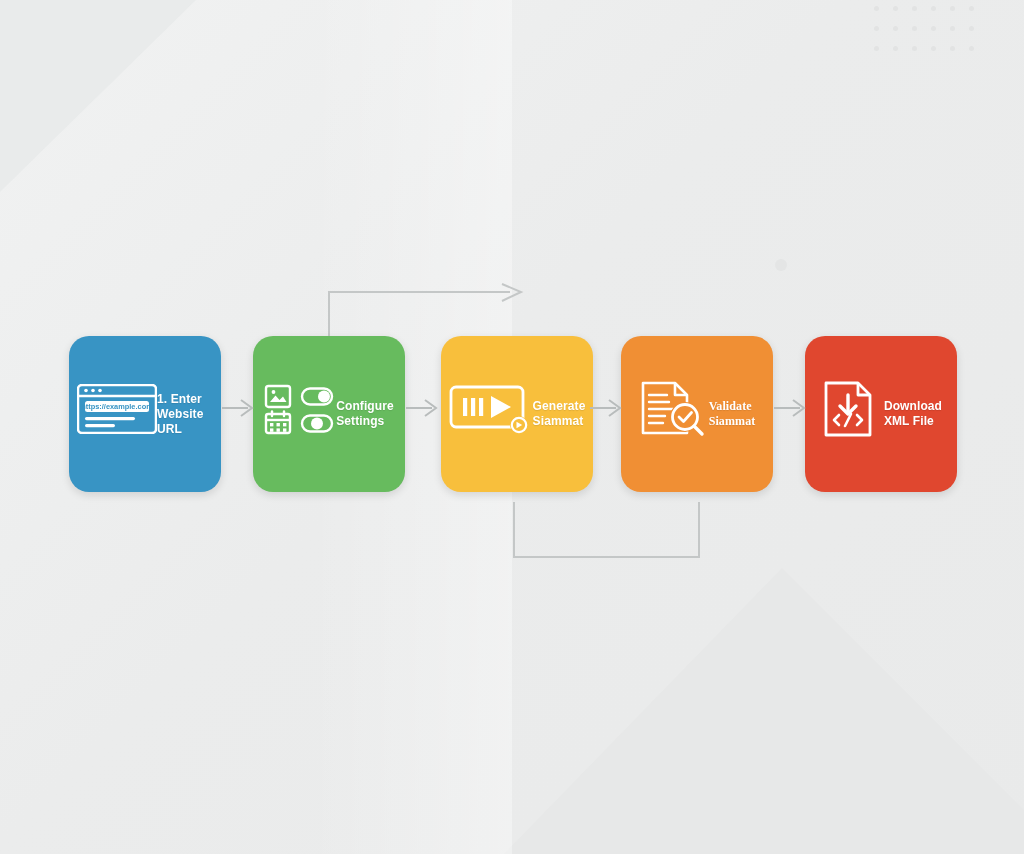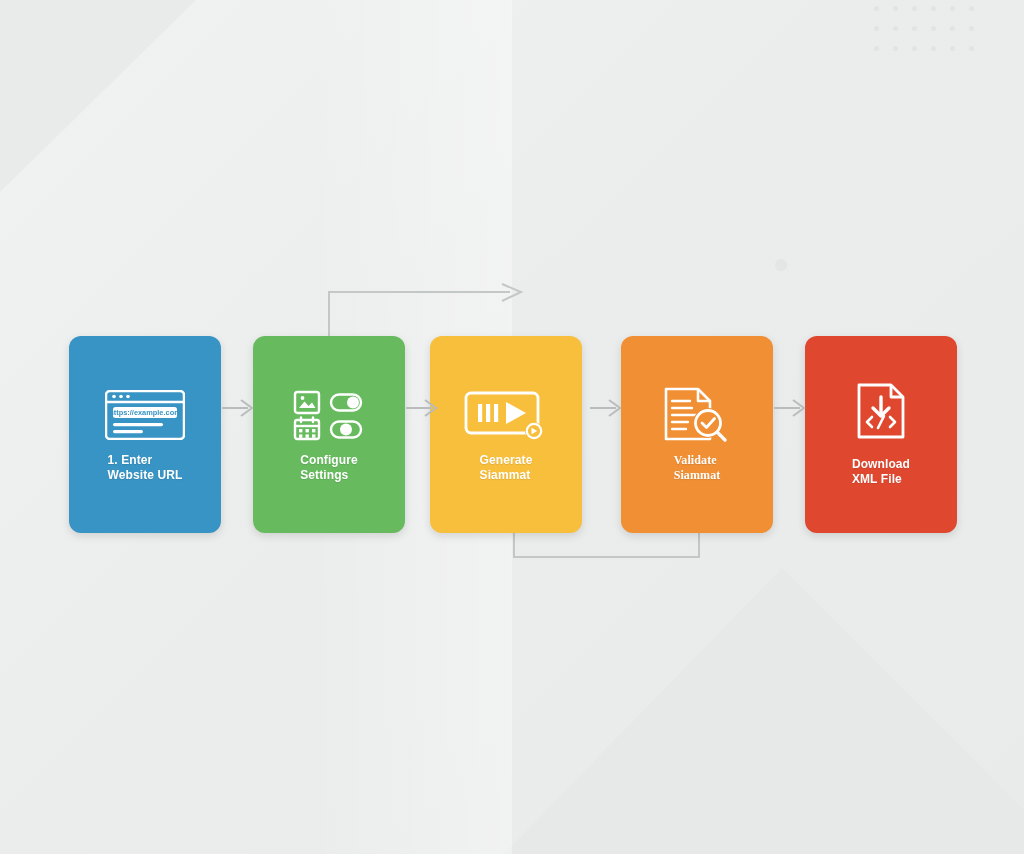--- a/index.html
+++ b/index.html
@@ -70,25 +70,24 @@
   #flow {
     position: absolute;
     inset: 0;
     width: 1024px;
     height: 854px;
   }
   .card {
     position: absolute;
     top: 336px;
     width: 152px;
-    height: 197px;
-    border-radius: 12px;
+    height: 156px;
+    border-radius: 20px;
     box-shadow: 0 3px 8px rgba(0,0,0,.12);
     display: flex;
-    flex-direction: column;
     align-items: center;
     justify-content: center;
     box-sizing: border-box;
     padding: 14px 8px;
   }
   .card .icon-slot {
     height: 56px;
     display: flex;
     align-items: center;
     justify-content: center;
@@ -99,21 +98,21 @@
     font-size: 12px;
     font-weight: bold;
     line-height: 1.25;
     letter-spacing: .1px;
     text-shadow: 0 1px 1px rgba(0,0,0,.10);
     white-space: pre-line;
   }
 
   #card-0 { left: 69px;  background: #3894c4; }
   #card-1 { left: 253px; background: #67bb5e; }
-  #card-2 { left: 430px; background: #f8bf3c; }
+  #card-2 { left: 441px; background: #f8bf3c; }
   #card-3 { left: 621px; background: #f08f34; font-family: Liberation Serif, serif; }
   #card-4 { left: 805px; background: #e0472f; gap: 8px; }
 
   .connector {
     position: absolute;
     top: 396px;
     width: 34px;
     height: 24px;
   }
   #conn-0 { left: 222px; }

